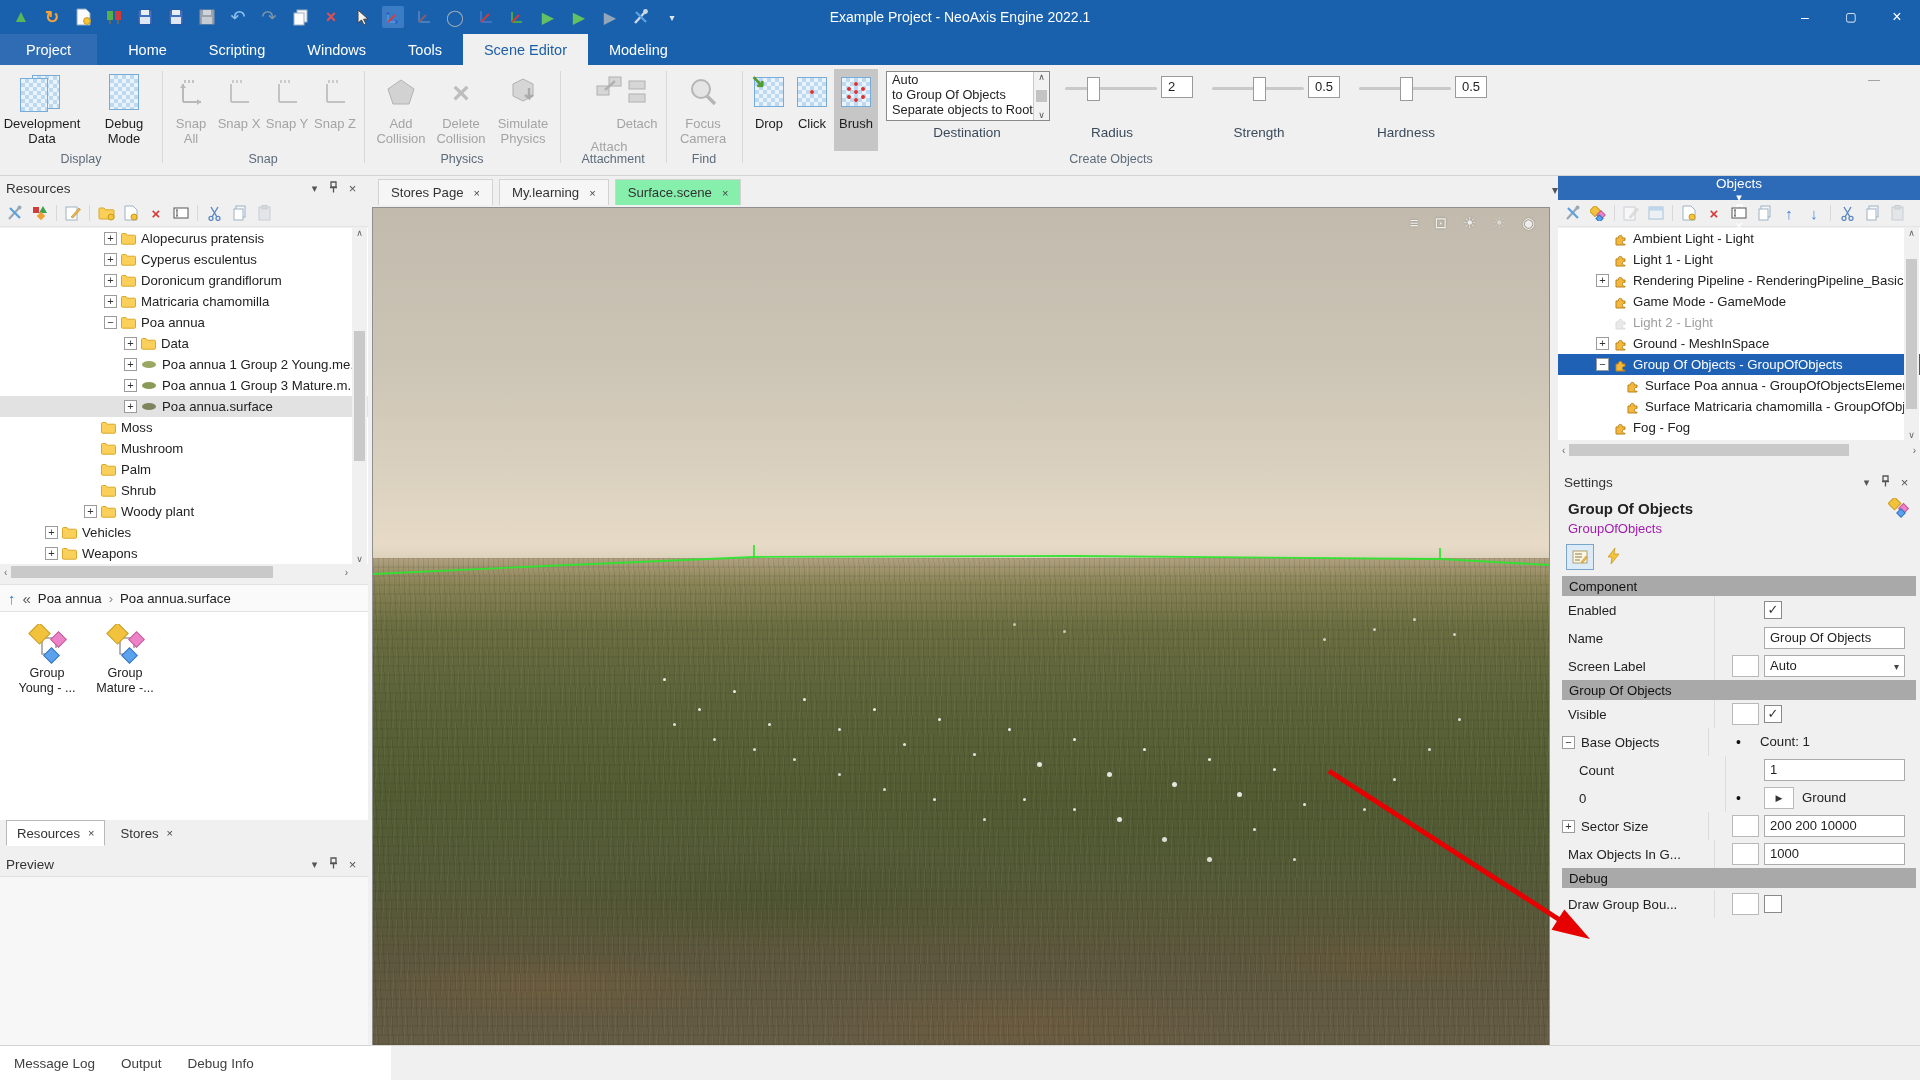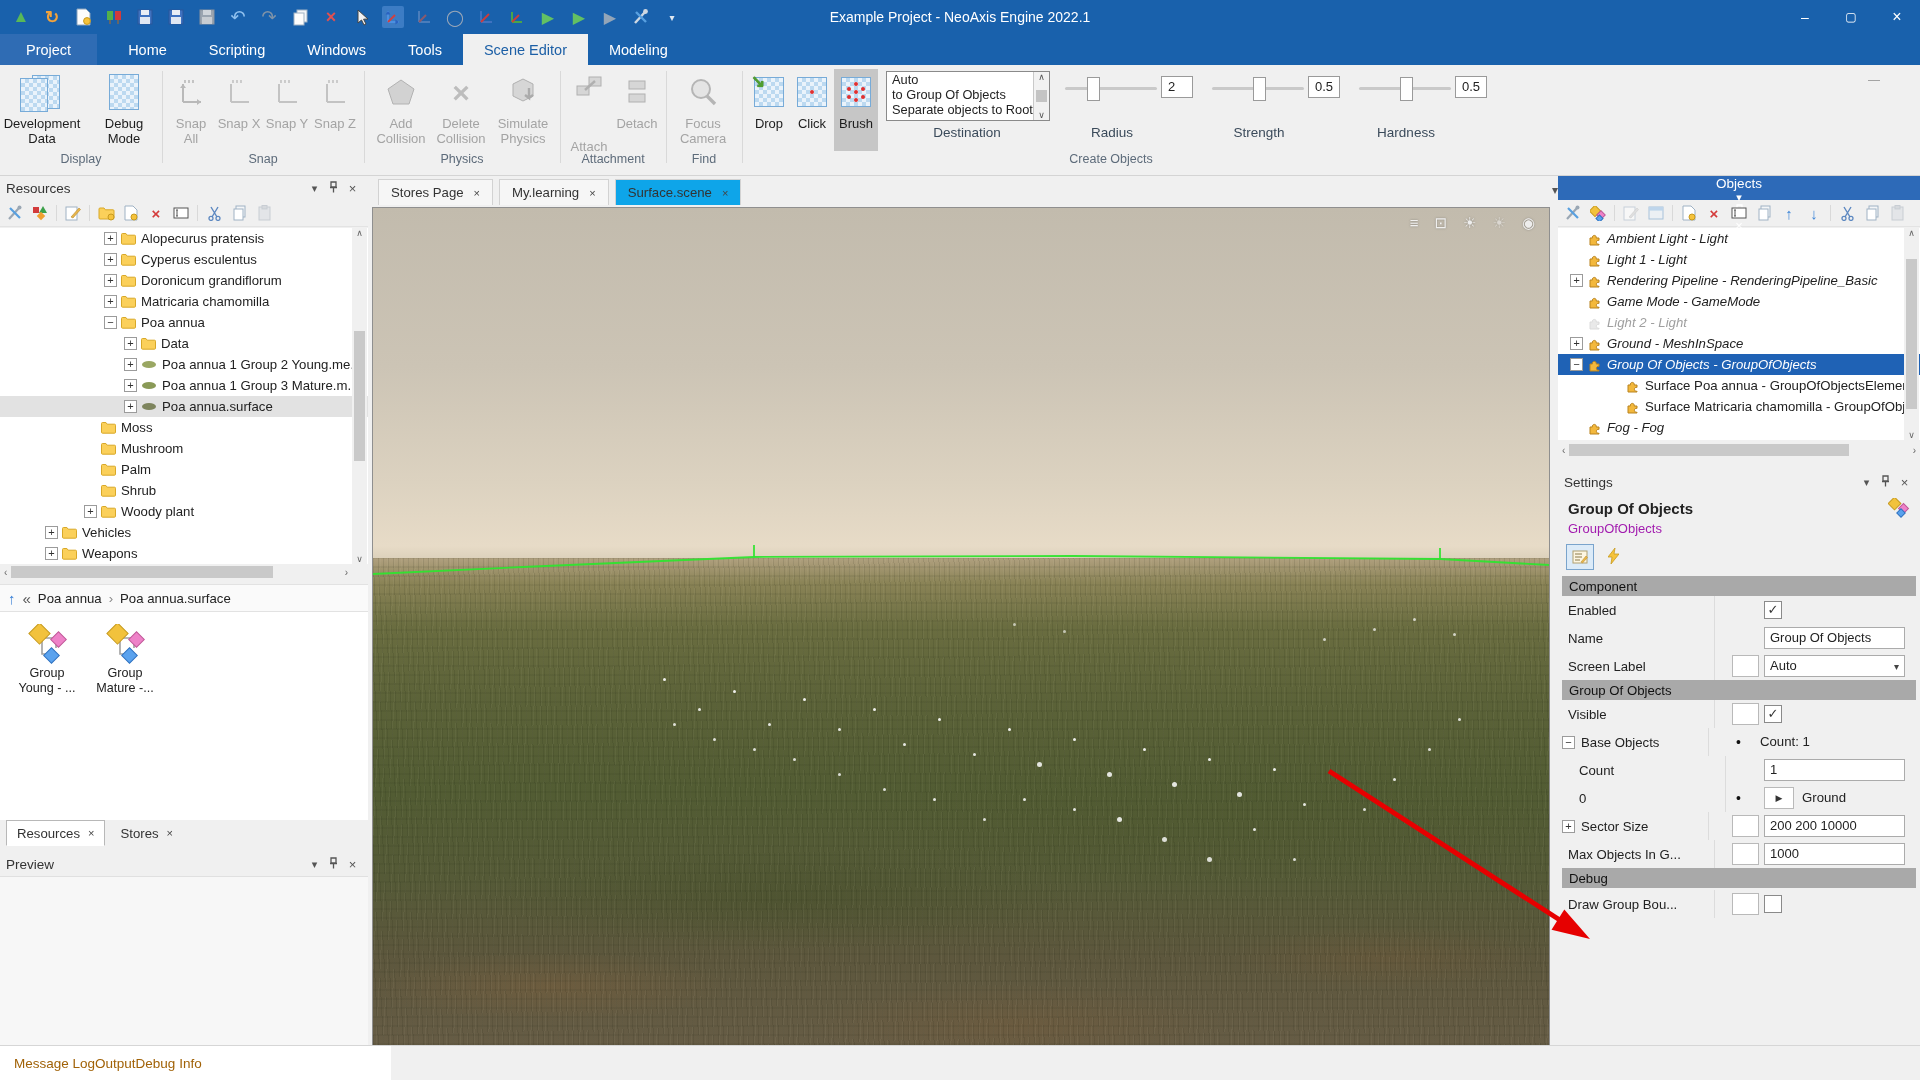--- a/index.html
+++ b/index.html
@@ -57,38 +57,38 @@
   .trow.sel-light{background:#e2e2e2;}
   .trow.sel-blue{background:#1f62b5;color:#fff;}
   .trow.dis{color:#9f9f9f;}
   .trow.dis svg{opacity:.45;}
   .exp{width:13px;height:13px;box-sizing:border-box;border:1px solid #9b9b9b;background:#fff;color:#333;
     font-size:11px;line-height:10px;text-align:center;margin-right:4px;flex:none;}
   .exp:empty{visibility:hidden;}
   .trow.sel-blue .exp{color:#333;}
   .ticn{margin-right:5px;flex:none;display:flex;}
   .d0{padding-left:45px;} .d2{padding-left:84px;} .d3{padding-left:104px;} .d4{padding-left:124px;}
-  .od1{padding-left:12px;font-style:italic;} .od2{padding-left:50px;}
+  .od1{padding-left:38px;} .od2{padding-left:50px;}
   .vscroll{position:absolute;right:1px;top:0;width:15px;background:#f0f0f0;display:flex;flex-direction:column;align-items:center;font-size:9px;color:#666;}
   .vthumb{width:11px;background:#c9c9c9;}
   .hscroll{height:16px;background:#f0f0f0;display:flex;align-items:center;font-size:10px;color:#666;position:relative;}
   .hthumb{height:12px;background:#c9c9c9;}
   
   .breadcrumb{display:flex;align-items:center;gap:7px;font-size:13.2px;background:#fafafa;border-top:1px solid #e2e2e2;border-bottom:1px solid #e2e2e2;padding:0 8px;}
   .tile{width:66px;display:flex;flex-direction:column;align-items:center;font-size:12.6px;line-height:15px;text-align:center;}
   .ltabs{display:flex;align-items:flex-end;height:26px;background:#f0f0f0;padding-left:6px;gap:4px;}
   .ltab{display:flex;align-items:center;gap:8px;height:24px;padding:0 10px;font-size:13.2px;color:#333;border:1px solid transparent;}
   .ltab.active{background:#fff;border:1px solid #b8b8b8;border-bottom-color:#fff;}
   .tabx{font-size:11px;color:#444;}
   .bottombar{position:absolute;left:0;top:1045px;width:1920px;height:35px;background:#f0f0f0;border-top:1px solid #d6d6d6;}
-  .btabs{position:absolute;left:0;top:0;width:377px;height:34px;background:#fff;display:flex;align-items:center;padding-left:14px;font-size:13.5px;color:#a16207;}
+  .btabs{position:absolute;left:0;top:0;width:377px;height:34px;background:#fff;display:flex;align-items:center;gap:26px;padding-left:14px;font-size:13.5px;color:#404040;}
   
   .dtabbar{position:absolute;left:368px;top:178px;width:1190px;height:27px;display:flex;align-items:flex-end;padding-left:10px;gap:6px;background:#f0f0f0;}
   .dtab{display:flex;align-items:center;gap:10px;height:25px;padding:0 12px;font-size:13.2px;color:#333;background:#f6f6f6;border:1px solid #d2d2d2;border-bottom:none;}
-  .dtab.active{background:#0ea5e9;}
+  .dtab.active{background:#86efac;}
   .docmenu{position:absolute;right:10px;top:5px;color:#555;font-size:12px;}
   .viewport{position:absolute;left:372px;top:207px;width:1176px;height:837px;border:1px solid #8f8f8f;overflow:hidden;background:#cfc8ba;}
   .sky{position:absolute;left:0;top:0;width:1176px;height:352px;
     background:linear-gradient(180deg,#c2bbad 0%,#ccc4b5 45%,#dcd2c0 78%,#e7dbc7 96%,#dbd0ba 100%);}
   .ground{position:absolute;left:0;top:350px;width:1176px;height:487px;
     background:
       radial-gradient(ellipse 260px 50px at 15% 88%, rgba(122,96,62,.5), transparent 70%),
       radial-gradient(ellipse 300px 60px at 55% 96%, rgba(116,92,60,.48), transparent 70%),
       radial-gradient(ellipse 220px 45px at 86% 82%, rgba(112,90,58,.42), transparent 70%),
       radial-gradient(ellipse 420px 70px at 35% 70%, rgba(66,76,38,.4), transparent 70%),
@@ -326,21 +326,21 @@
           <path d="M6 8 L16 3 L26 8 L26 20 L16 25 L6 20 Z" fill="#d6d6d6" stroke="#b0b0b0"></path>
           <path d="M22 12 v10 l-4 -3 m4 3 l4 -3" stroke="#ababab" stroke-width="2.4" fill="none"></path>
         </svg>
       </span>
     <span>Simulate</span>
       <span>Physics</span>
   </div>
   <div class="gsep" style="left:560px;"></div>
   <div class="glabel" style="left:462px;">Physics</div>
 
-  <div class="bigbtn dis" style="left:566px;width:46px;gap:33px;">
+  <div class="bigbtn dis" style="left:586px;width:46px;gap:33px;">
     <span class="bicon">
         <svg width="32" height="30">
           <rect x="4" y="14" width="12" height="9" fill="#d6d6d6" stroke="#b0b0b0"></rect>
           <rect x="16" y="5" width="12" height="9" fill="#d6d6d6" stroke="#b0b0b0"></rect>
           <path d="M12 18 L22 9" stroke="#b0b0b0" stroke-width="2.4"></path>
         </svg>
       </span>
     <span>Attach</span>
   </div>
   <div class="bigbtn dis" style="left:614px;width:46px;">

